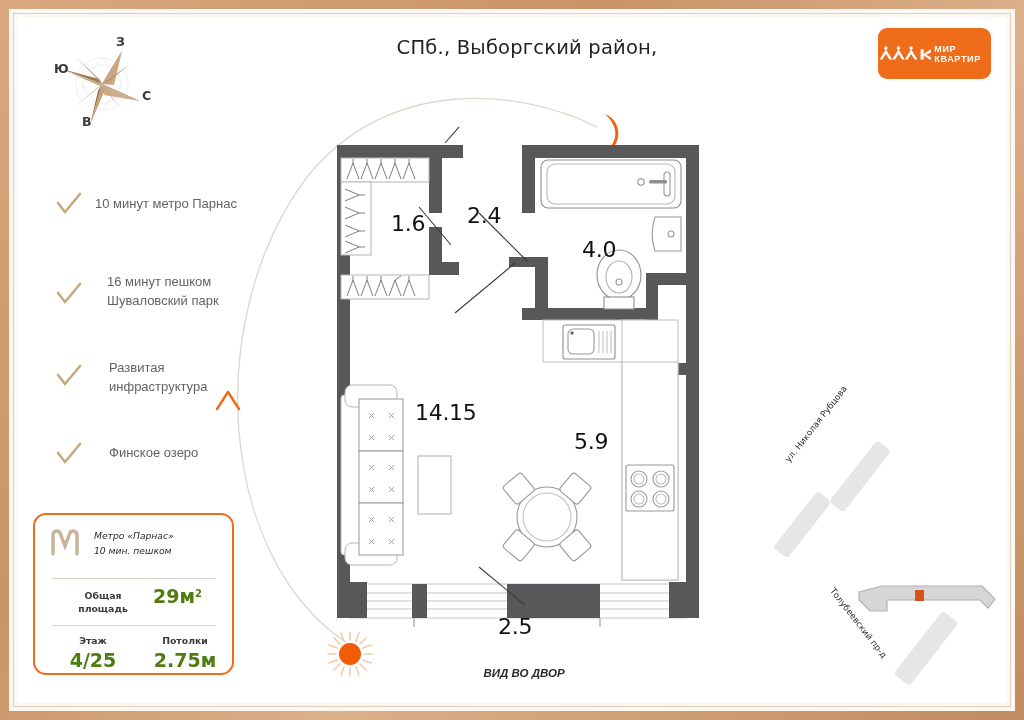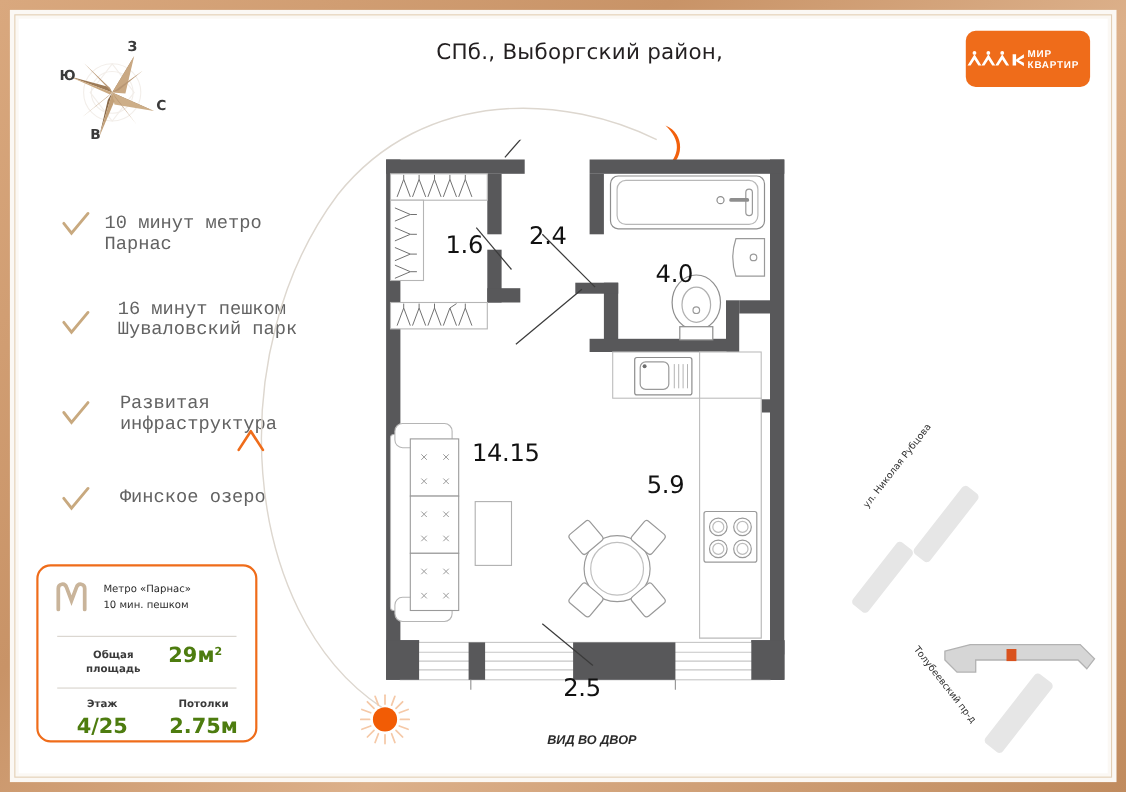--- a/index.html
+++ b/index.html
@@ -72,54 +72,55 @@
   .c-n { left: 72px; top: 5px; }
   .c-w { left: 10px; top: 32px; }
   .c-e { left: 98px; top: 59px; }
   .c-s { left: 38px; top: 85px; }
   
   .features { position: absolute; left: 30px; top: 175px; width: 230px; }
   
   .feat-item { position: absolute; }
   .feat-check { position:absolute; width: 28px; height: 26px; }
   .feat-label {
-    position: absolute; font-size: 17px; line-height: 19px; color: #636363;
-    font-family: Liberation Mono, monospace; white-space: pre-line;
+    position: absolute; font-size: 13px; line-height: 19px; color: #636363;
+    font-family: Liberation Sans, sans-serif; white-space: pre-line;
   }
   
   .card {
     position: absolute; left: 16px; top: 496px;
     width: 201px; height: 162px;
     border: 2.5px solid #ef6c1a; border-radius: 13px;
     background: #ffffff;
   }
   .card-metro { position: absolute; left: 14px; top: 13px; display:flex; align-items:center; gap: 13px;}
   .metro-m { width: 32px; height: 30px; }
   .metro-text {
     font-size: 9.2px; line-height: 15px; color: #2b2b2b;
     font-family: "DejaVu Sans", sans-serif;
+    font-style: italic;
   }
   .card-hr { position:absolute; left: 17px; right: 17px; height:1px; background:#d8d3cc; }
   .hr1 { top: 63px; }
   .hr2 { top: 110px; }
   .card-row { position: absolute; }
   .lbl-sm {
     font-size: 9.3px; line-height: 13px; color: #3a3a3a;
     font-family: "DejaVu Sans", sans-serif; font-weight: 600;
   }
   .val-lg {
     font-size: 19px; color: #4d7c0f; font-weight: bold;
     font-family: "DejaVu Sans", sans-serif;
   }
   
   .arc-svg { position:absolute; left:0; top:0; width: 990px; height: 686px; pointer-events:none; }
   .sun { position: absolute; left: 309px; top: 613px; width: 48px; height: 48px; }
   .moon { position: absolute; left: 580px; top: 96px; width: 30px; height: 42px; }
   
-  .plan { position: absolute; left: 316px; top: 110px; width: 400px; height: 500px; }
+  .plan { position: absolute; left: 302px; top: 110px; width: 400px; height: 500px; }
   .plan svg { display: block; }
   .plan-label {
     position: absolute; font-family: "DejaVu Sans", sans-serif;
     color: #111111; font-weight: 500; font-size: 22px;
     letter-spacing: -.3px;
   }
   .lbl-16  { left: 72px;  top: 84px;  }
   .lbl-24  { left: 148px; top: 76px;  }
   .lbl-40  { left: 263px; top: 110px; }
   .lbl-1415{ left: 96px;  top: 273px; }

